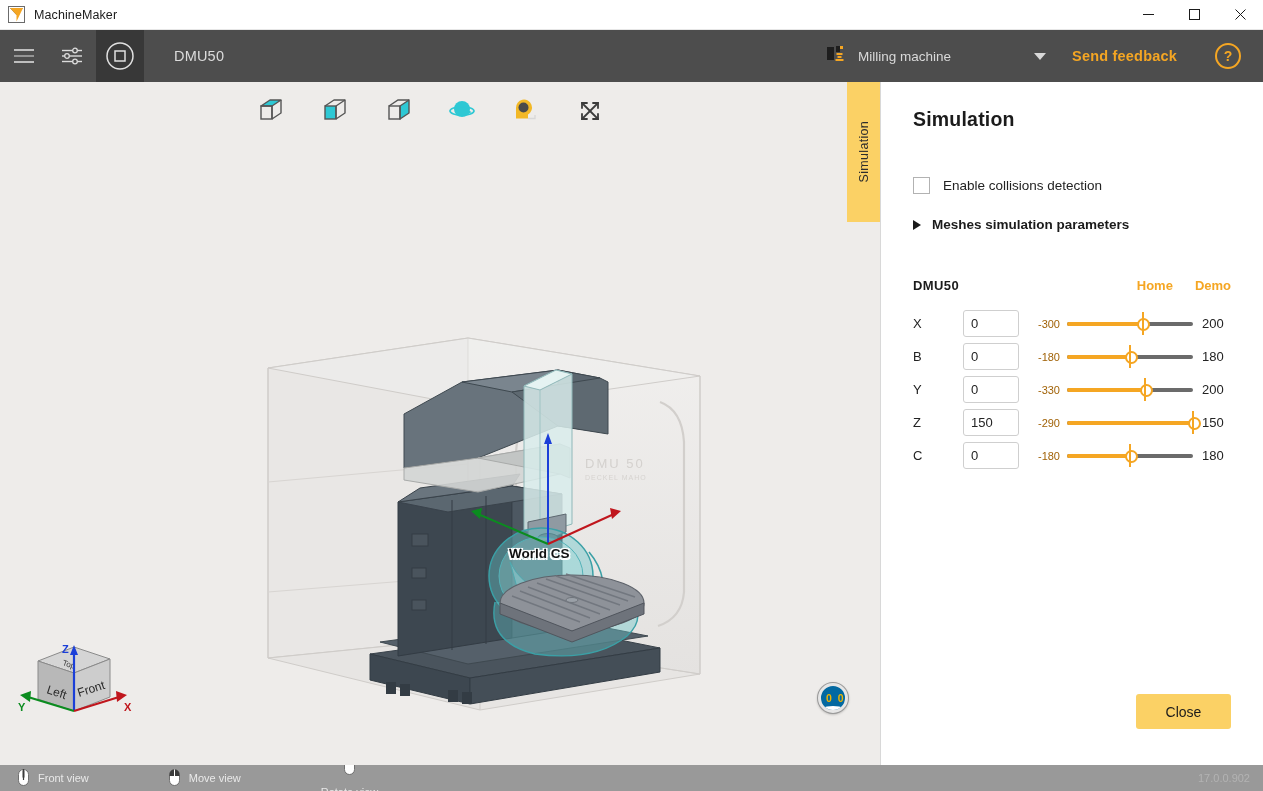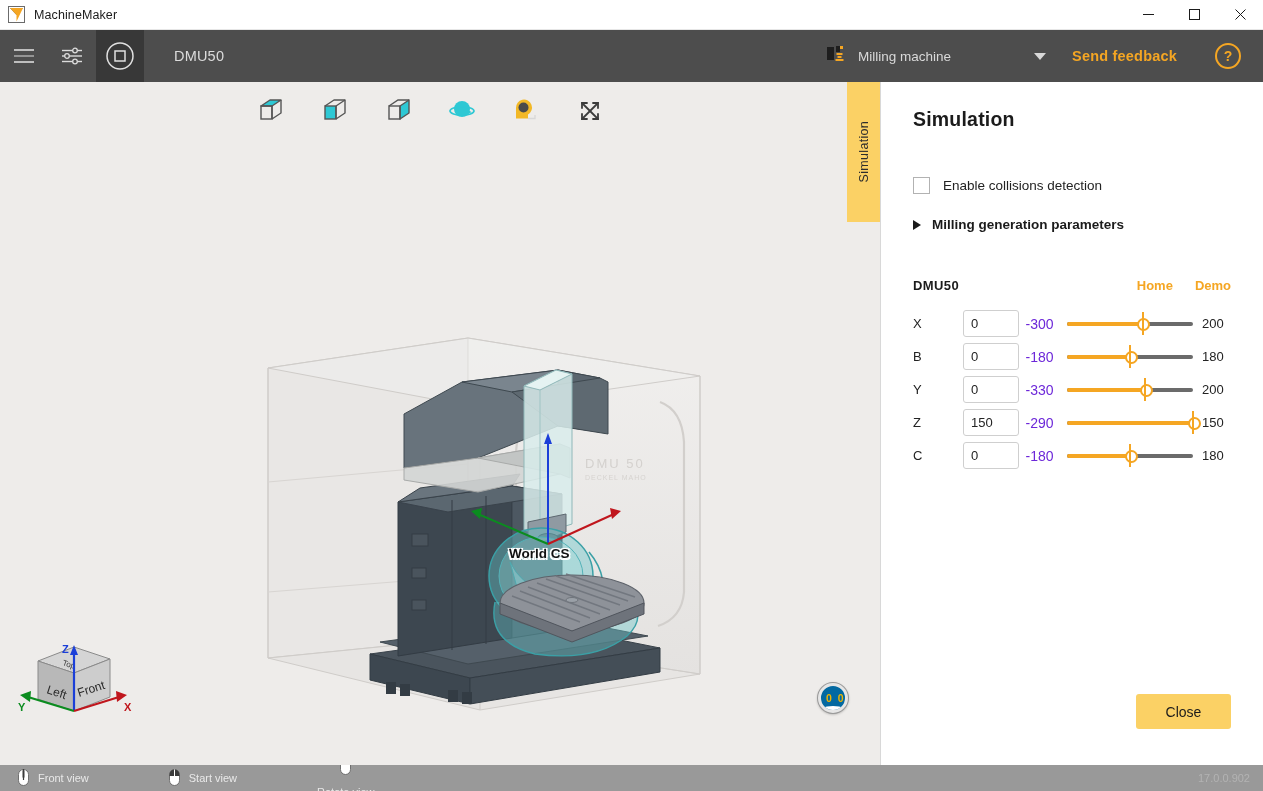--- a/index.html
+++ b/index.html
@@ -174,22 +174,22 @@
   .axis-row { display: flex; align-items: center; height: 27px; }
   .axis-name { width: 50px; flex: 0 0 50px; font-size: 13px; color: #232323; }
   .axis-input {
     width: 56px; flex: 0 0 56px; height: 27px;
     border: 1px solid #cfcfcf; border-radius: 3px;
     background: #fff; font-size: 13px; color: #232323;
     padding: 0 7px; font-family: "Liberation Sans", sans-serif;
     outline: none;
   }
   .axis-min {
-    width: 48px; flex: 0 0 48px; text-align: center;
-    font-size: 14px; color: #6d28d9; padding-right: 7px;
+    width: 48px; flex: 0 0 48px; text-align: right;
+    font-size: 11px; color: #a16207; padding-right: 7px;
   }
   .slider { position: relative; width: 126px; flex: 0 0 126px; height: 27px; cursor: pointer; }
   .slider-track {
     position: absolute; top: 50%; left: 0; right: 0; height: 4px;
     margin-top: -2px; background: #6b6b6b; border-radius: 2px;
   }
   .slider-fill {
     position: absolute; top: 50%; left: 0; height: 4px;
     margin-top: -2px; background: #f5a623; border-radius: 2px;
   }
@@ -505,21 +505,21 @@
     <div class="panel">
       <div class="panel-title">Simulation</div>
 
       <div class="checkbox-row">
         <span class="checkbox"></span>
         <span class="checkbox-label">Enable collisions detection</span>
       </div>
 
       <div class="expander-row">
         <span class="tri-right"></span>
-        <span class="expander-label">Milling generation parameters</span>
+        <span class="expander-label">Meshes simulation parameters</span>
       </div>
 
 
       <div class="machine-row">
         <span class="machine-name">DMU50</span>
         <span class="machine-links">
           <span>Home</span>
           <span>Demo</span>
         </span>
       </div>
@@ -607,21 +607,21 @@
       <span>Front view</span>
     </div>
     <div class="status-item">
       <span>
         <svg width="11" height="17" viewBox="0 0 11 17">
           <rect x="0.5" y="0.5" width="10" height="16" rx="5" fill="#ffffff" stroke="#6f6f6f"></rect>
           <path d="M0.5 7 L0.5 5.5 A5 5 0 0 1 10.5 5.5 L10.5 7 Z" fill="#3a3a3a"></path>
           <line x1="5.5" y1="0.5" x2="5.5" y2="7" stroke="#ffffff" stroke-width="1"></line>
         </svg>
       </span>
-      <span>Start view</span>
+      <span>Move view</span>
     </div>
     <div class="status-item">
       <span>
         <svg width="11" height="17" viewBox="0 0 11 17">
           <rect x="0.5" y="0.5" width="10" height="16" rx="5" fill="#ffffff" stroke="#6f6f6f"></rect>
           <path d="M0.5 7 L0.5 5.5 A5 5 0 0 1 5.5 0.5 L5.5 7 Z" fill="#3a3a3a"></path>
         </svg>
       </span>
       <span>Rotate view</span>
     </div>

